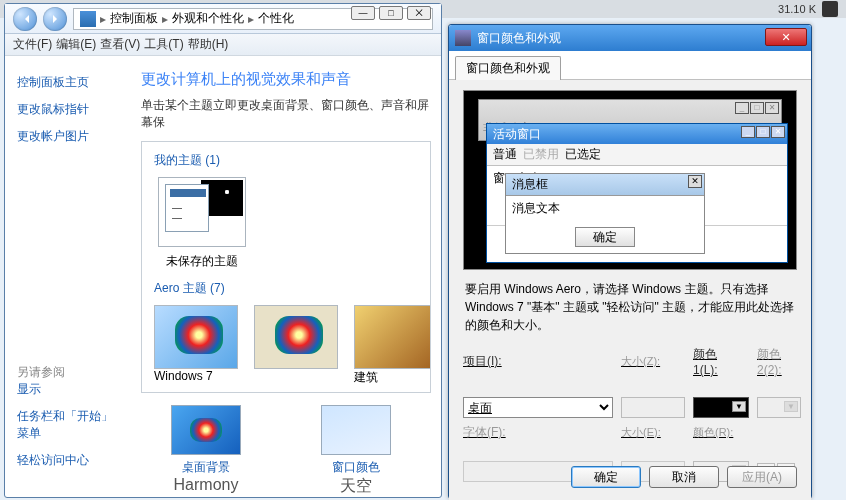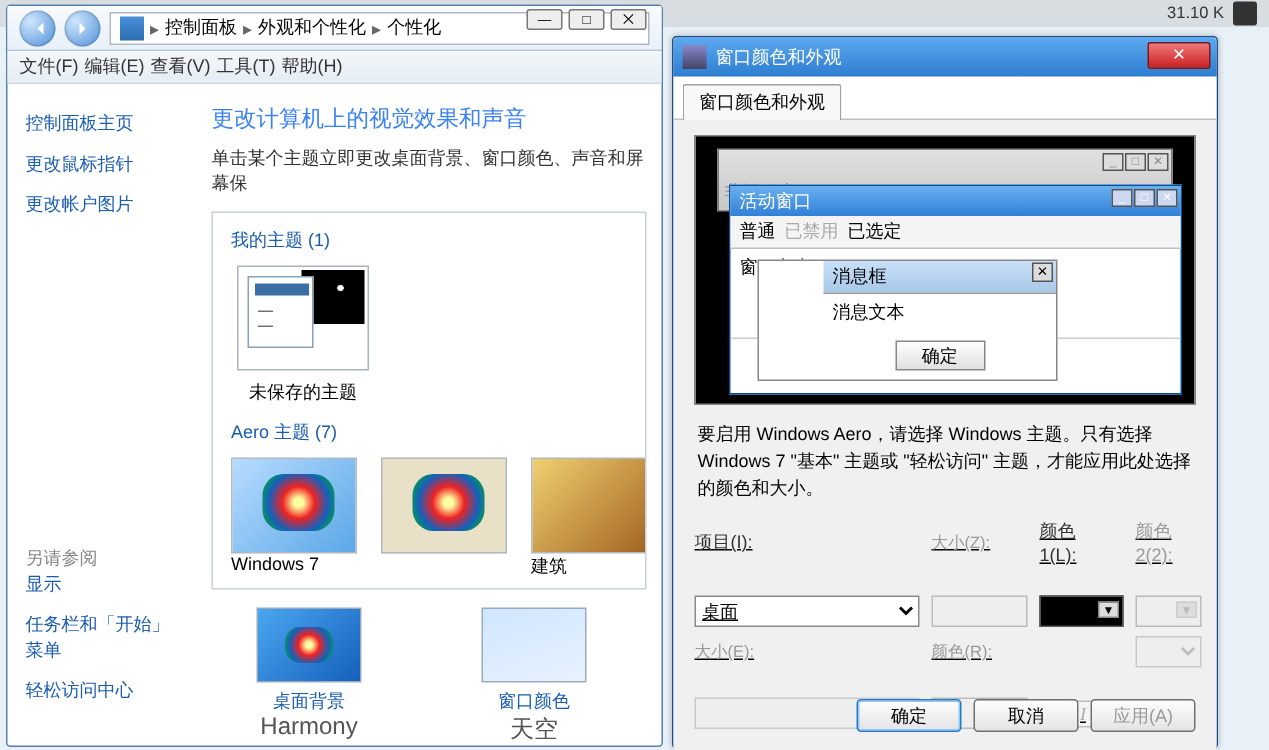--- a/index.html
+++ b/index.html
@@ -69,21 +69,21 @@
 .pv-inactive { background:linear-gradient(#e0e0e0,#c8c8c8); border:1px solid #888; position:absolute; top:8px; left:14px; right:14px; height:20px; padding:20px 4px; color:#888; }
 .pv-inactive .wm { position:absolute; right:2px; top:2px; display:flex; gap:1px; }
 .pv-inactive .wm span, .pv-active-t .wm span { width:14px; height:12px; border:1px solid #555; background:#ddd; font-size:8px; text-align:center; line-height:10px; }
 .pv-active { position:absolute; top:32px; left:22px; right:8px; bottom:6px; border:1px solid #0050a0; background:#fff; }
 .pv-active-t { height:20px; background:linear-gradient(#6ab0f0,#3080d8); color:#fff; padding:2px 6px; position:relative; }
 .pv-active-t .wm { position:absolute; right:2px; top:2px; display:flex; gap:1px; }
 .pv-active-t .wm span { background:#ccd8f0; }
 .pv-menu { border-bottom:1px solid #c0c0c0; padding:2px 6px; background:#f4f4f4; }
 .pv-menu .dis { color:#aaa; margin:0 6px; }
 .pv-content { padding:4px 6px; height:60px; border-bottom:1px solid #ccc; }
-.pv-msg { position:absolute; left:18px; bottom:8px; width:200px; border:1px solid #888; background:#fff;padding-left:43px; }
+.pv-msg { position:absolute; left:18px; bottom:8px; width:200px; border:1px solid #888; background:#fff; }
 .pv-msg-t { background:linear-gradient(#c8e0f8,#a8c8e8); padding:2px 6px; border-bottom:1px solid #999; position:relative; }
 .pv-msg-t .x { position:absolute; right:2px; top:1px; border:1px solid #555; width:14px; height:13px; text-align:center; line-height:11px; background:#ddd; font-size:9px; }
 .pv-msg-b { padding:4px 6px 6px; }
 .pv-ok { display:block; margin:4px auto 6px; width:60px; height:20px; border:1px solid #888; background:linear-gradient(#fefefe,#e0e0e0); cursor:pointer; }
 .hint { margin:10px 2px 12px; line-height:1.5; }
 
 .form-grid { display:grid; grid-template-columns: 150px 64px 56px 44px; gap:20px 8px; align-items:center; margin-bottom:6px;text-decoration:underline; }
 .form-grid label { color:#333; }
 .form-grid .dis-l { color:#999; }
 .sel, .spin { border:1px solid #888; height:21px; background:#fff; width:100%; }
@@ -241,20 +241,21 @@
       <label class="fg-header"><span>颜色</span><br><span>1(L):</span></label>
       <label class="dis-l fg-header"><span>颜色</span><br><span>2(2):</span></label>
 
       <select class="sel"><option>桌面</option></select>
       <input class="spin dis" disabled="" style="">
       <div class="color-swatch"></div>
       <div class="color-swatch dis"></div>
     </div>
 
     <div class="form-grid">
+      <label class="dis-l">字体(F):</label>
       <label class="dis-l fg-header">大小(E):</label>
       <label class="dis-l fg-header">颜色(R):</label>
       <span></span>
 
       <select class="sel dis" disabled=""></select>
       <select class="sel dis" disabled=""></select>
       <div class="color-swatch dis"></div>
       <div class="bi">
           <span>B</span>
           <span style="font-style:italic">I</span>

